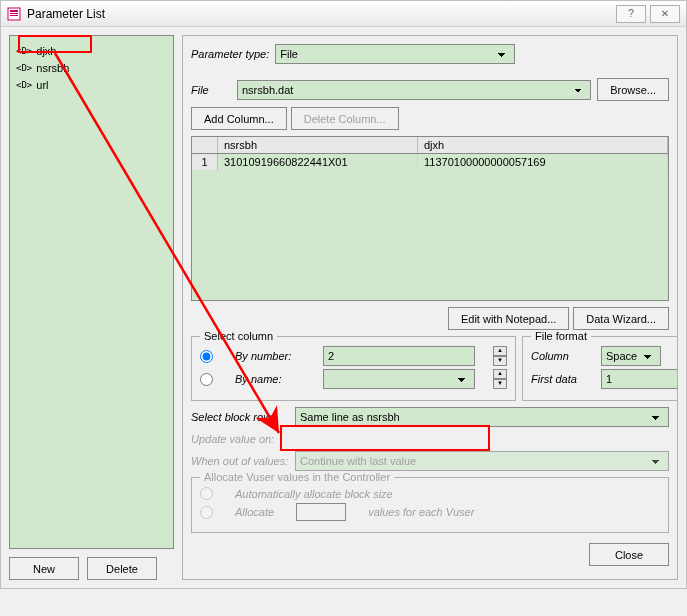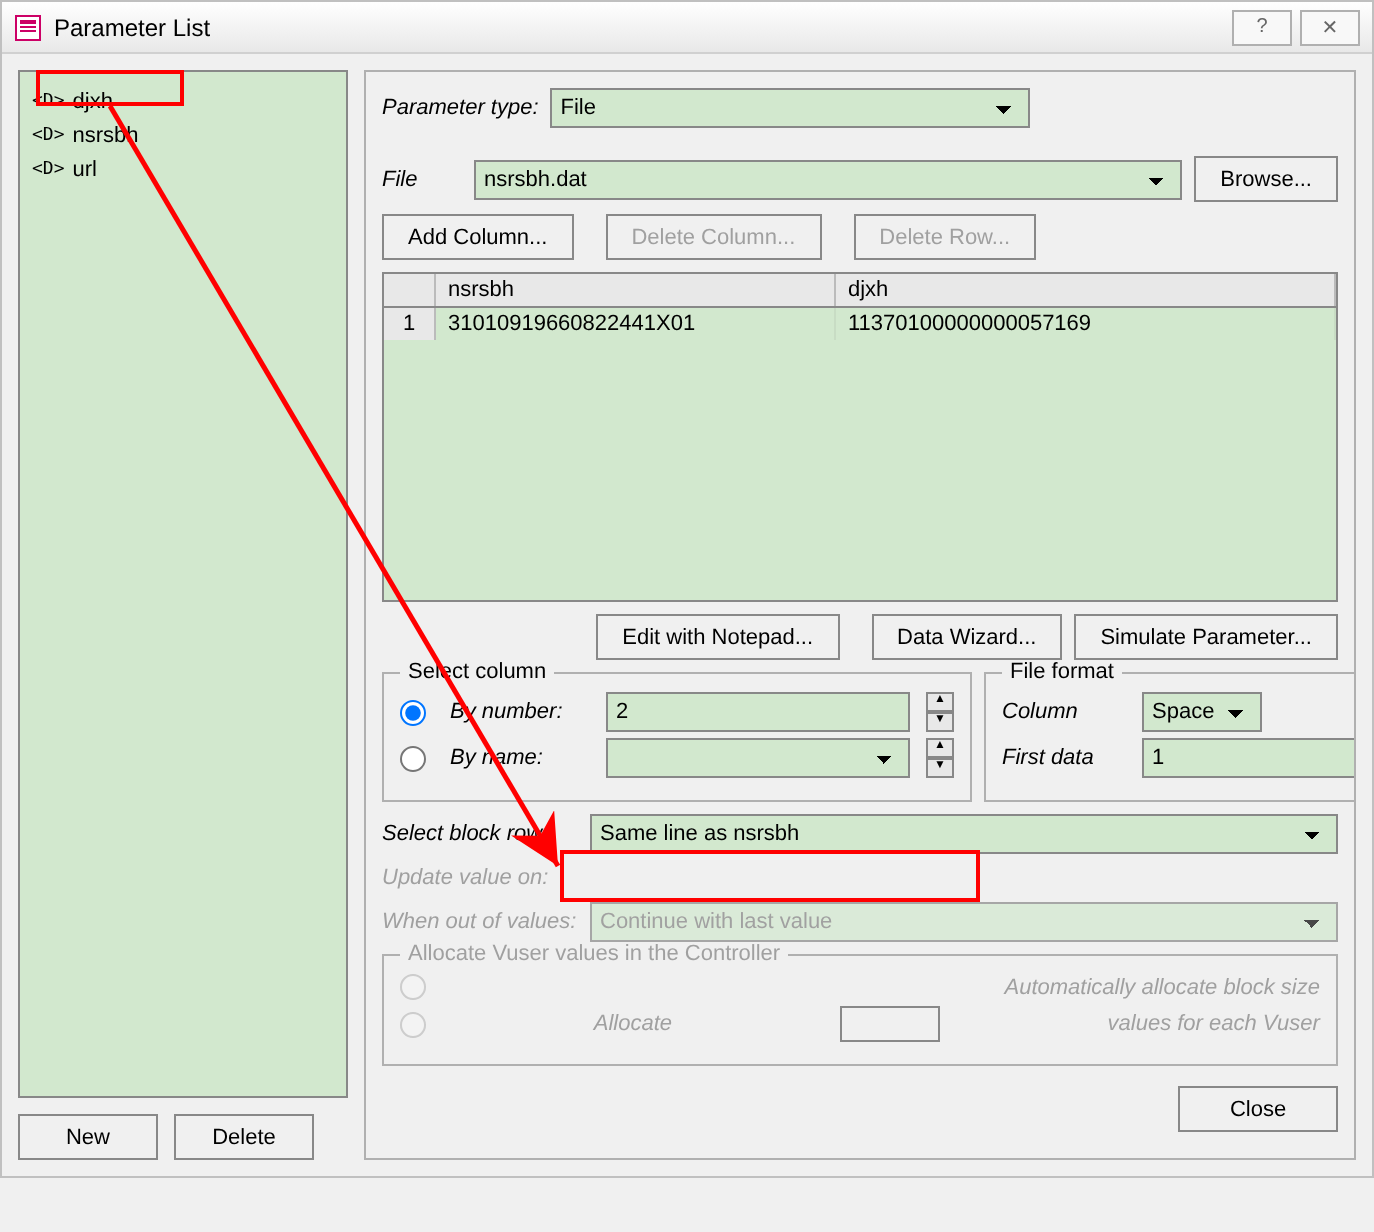--- a/index.html
+++ b/index.html
@@ -19,36 +19,36 @@
 .btn-row { display: flex; gap: 8px; justify-content: flex-start; }
 .right-panel { flex: 1; border: 1px solid #b0b0b0; padding: 8px; display: flex; flex-direction: column; gap: 6px; overflow: hidden; }
 .row { display: flex; align-items: center; gap: 6px; }
 .label { font-size: 11px; white-space: nowrap; font-style: italic; }
 .sel-input { background: #d2e8ce; border: 1px solid #888; height: 20px; padding: 0 4px; font-size: 11px; flex: 1; }
 .sel-input.short { flex: 0 0 60px; }
 .sel-input.med { flex: 0 0 240px; }
 select.sel-input { appearance: none; background-image: linear-gradient(45deg, transparent 50%, #000 50%), linear-gradient(135deg, #000 50%, transparent 50%); background-position: calc(100% - 12px) 8px, calc(100% - 8px) 8px; background-size: 4px 4px, 4px 4px; background-repeat: no-repeat; }
 .spin { display: inline-flex; flex-direction: column; margin-left: -4px; }
 .spin-btn { width: 14px; height: 10px; border: 1px solid #888; background: #e8e8e8; font-size: 6px; line-height: 6px; text-align: center; }
-.btn-strip { display: flex; gap: 16px; }
+.btn-strip { display: flex; gap: 4px; }
 .grid { border: 1px solid #888; background: #d2e8ce; height: 165px; }
 .grid-head { display: flex; background: #e8e8e8; border-bottom: 1px solid #888; }
 .grid-hcell { padding: 2px 6px; border-right: 1px solid #bbb; font-size: 11px; }
 .grid-hcell.c0 { width: 26px; }
 .grid-hcell.c1 { width: 200px; }
 .grid-hcell.c2 { flex: 1; }
 .grid-row { display: flex; }
 .grid-cell { padding: 2px 6px; border-right: 1px solid #c8dcc4; font-size: 11px; }
 .grid-cell.c0 { width: 26px; background: #e8e8e8; border-right: 1px solid #bbb; text-align: center; }
 .grid-cell.c1 { width: 200px; }
 .grid-cell.c2 { flex: 1; }
 .fieldset { border: 1px solid #b0b0b0; padding: 6px 8px 8px; position: relative; }
 .fieldset-title { position: absolute; top: -7px; left: 8px; background: #f0f0f0; padding: 0 4px; font-size: 11px; }
 .fs-row { display: flex; gap: 6px; }
-.radio { display: flex; align-items: center; gap: 12px; margin: 3px 0; justify-content: space-between; }
+.radio { display: flex; align-items: center; gap: 22px; margin: 3px 0; }
 .radio input { margin: 0; }
 .disabled-text { color: #a0a0a0; }
 .input-sm { width: 50px; height: 18px; border: 1px solid #888; background: #fff; font-size: 11px; padding: 0 3px; }
 .input-sm:disabled { background: #f0f0f0; }
 .close-row { display: flex; justify-content: flex-end; padding-top: 4px; }
 .annot-box { position: absolute; border: 2px solid red; pointer-events: none; z-index: 50; }
 .arrow-svg { position: absolute; top: 0; left: 0; pointer-events: none; z-index: 49; }
 </style>
 </head>
 <body>
@@ -98,42 +98,40 @@
 
       <div class="row" style="margin-top:8px">
         <span class="label" style="width:40px">File</span>
         <select class="sel-input"><option>nsrsbh.dat</option></select>
         <button class="btn">Browse...</button>
       </div>
 
       <div class="btn-strip">
         <button class="btn">Add Column...</button>
         <button class="btn" disabled="">Delete Column...</button>
-        <button class="btn" disabled="">Delete Row...</button>
       </div>
 
       <div class="grid">
         <div class="grid-head">
           <div class="grid-hcell c0"></div>
           <div class="grid-hcell c1">nsrsbh</div>
           <div class="grid-hcell c2">djxh</div>
         </div>
         <div class="grid-row">
           <div class="grid-cell c0">1</div>
           <div class="grid-cell c1">31010919660822441X01</div>
           <div class="grid-cell c2">11370100000000057169</div>
         </div>
       </div>
 
       <div class="row" style="justify-content:flex-end">
         <div class="btn-strip">
           <button class="btn">Edit with Notepad...</button>
           <button class="btn">Data Wizard...</button>
         </div>
-        <button class="btn">Simulate Parameter...</button>
       </div>
 
       <div class="fs-row">
         <div class="fieldset" style="flex:1.4">
           <span class="fieldset-title">Select column</span>
           <div class="radio">
             <input type="radio" name="selcol" checked="" style="">
             <span class="label" style="width:66px">By number:</span>
             <input class="sel-input" style="flex: 1 1 0%;" value="2">
             <span class="spin">

